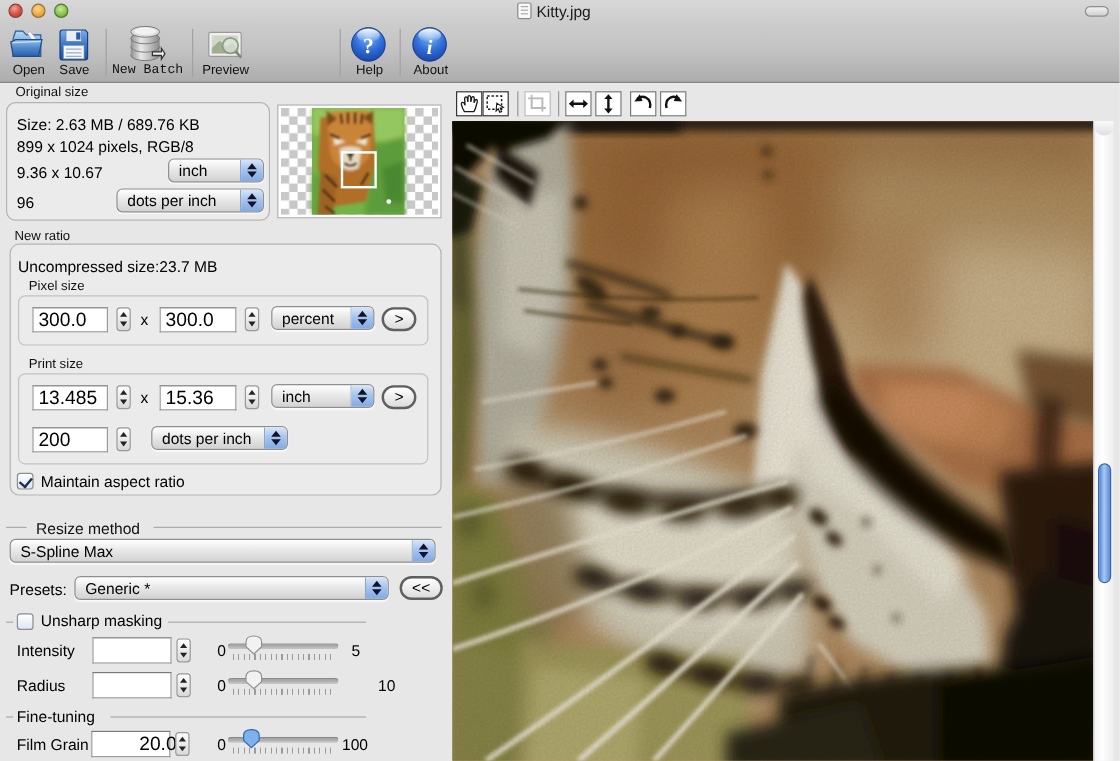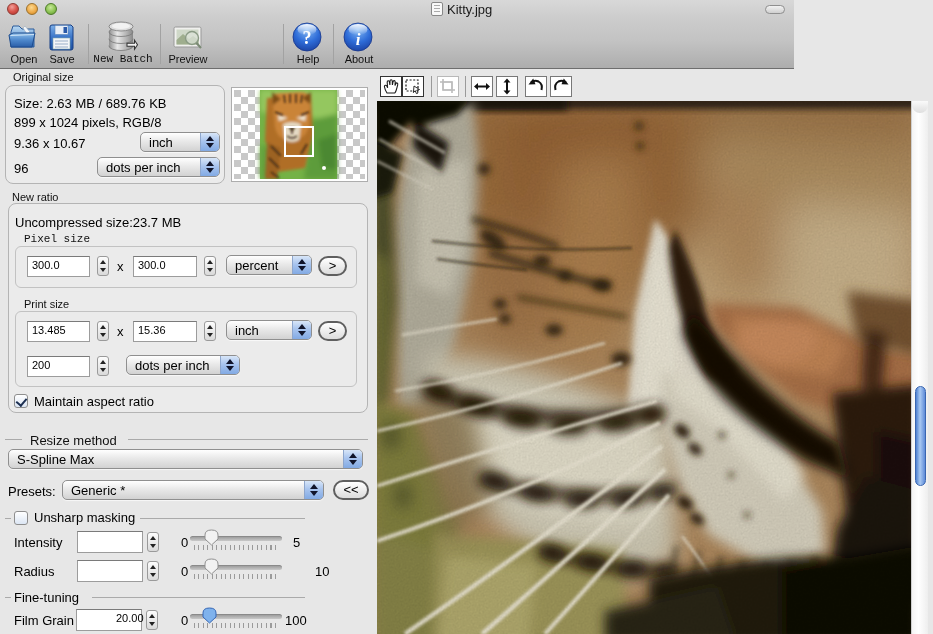--- a/index.html
+++ b/index.html
@@ -1,20 +1,20 @@
 <!DOCTYPE html>
 <html><head>
 <meta charset="utf-8">
 <style>
 * { margin:0; padding:0; box-sizing:border-box; }
 html,body { width:933px; height:634px; overflow:hidden; font-family:"Liberation Sans", sans-serif; }
 #win { position:absolute; left:0; top:0; width:933px; height:634px; background:#e7e7e7; }
 
 
-#chrome { position:absolute; left:0; top:0; width:794px; height:69px;
+#chrome { position:absolute; left:0; top:0; width:933px; height:69px;
   background:linear-gradient(#d8d8d8 0%, #cccccc 28%, #c3c3c3 60%, #adadad 100%);
   border-bottom:1px solid #6e6e6e; }
 .tl { position:absolute; top:3px; width:12px; height:12px; border-radius:50%; }
 #tl-r { left:7px;  background:radial-gradient(circle at 40% 30%, #f2a09a 0%, #d8554c 50%, #ae2f28 100%); border:1px solid #8f3a33;}
 #tl-o { left:26px; background:radial-gradient(circle at 45% 35%, #fbd88e 0%, #eeab4a 55%, #c9821f 100%); border:1px solid #9a702c;}
 #tl-g { left:45px; background:radial-gradient(circle at 45% 35%, #c8e89a 0%, #8cc353 55%, #5d9431 100%); border:1px solid #4c7a28;}
 #title { position:absolute; left:447px; top:2px; font-size:13px; color:#1a1a1a; }
 #ticon { position:absolute; left:431px; top:2px; width:12px; height:14px; background:#f8f8f8; border:1px solid #888; border-radius:2px;}
 #ticon:before { content:""; position:absolute; left:2px; top:2px; width:6px; height:1px; background:#aaa; box-shadow:0 3px 0 #aaa, 0 6px 0 #aaa;}
 #pill { position:absolute; right:9px; top:5px; width:20px; height:9px; border-radius:5px; border:1px solid #8f8f8f; background:linear-gradient(#f2f2f2,#cfcfcf);}
@@ -25,21 +25,21 @@
 
 
 #panel { position:absolute; left:0; top:70px; width:377px; height:564px; background:#e7e7e7; }
 .seclabel { position:absolute; font-size:11px; color:#111;text-align:center; }
 .hline { position:absolute; height:1px; background:#aaaaaa; }
 .gbox { position:absolute; border:1px solid #b4b4b4; border-radius:8px; background:#ebebeb; }
 .ibox { position:absolute; border:1px solid #c2c2c2; border-radius:6px; }
 .t13 { position:absolute; font-size:13px; color:#000; }
 .t11 { position:absolute; font-size:11px; color:#111; }
 
-.field { position:absolute; background:#fff; border:1px solid #9c9c9c; border-top-color:#7a7a7a; font-size:11px; color:#000; padding:2px 0 0 4px; }
+.field { position:absolute; background:#fff; border:1px solid #9c9c9c; border-top-color:#7a7a7a; font-size:16px; color:#000; padding:2px 0 0 4px; }
 .stepper { position:absolute; width:12px; height:20px; background:linear-gradient(#fdfdfd,#d9d9d9); border:1px solid #9a9a9a; border-radius:3px; }
 .stepper:before { content:""; position:absolute; left:2px; top:3px; width:0; height:0; border:3px solid transparent; border-bottom:4.5px solid #222; border-top:none; }
 .stepper:after  { content:""; position:absolute; left:2px; bottom:3px; width:0; height:0; border:3px solid transparent; border-top:4.5px solid #222; border-bottom:none; }
 
 .popup { position:absolute; height:20px; border-radius:5px; border:1px solid #8f8f8f; background:linear-gradient(#ffffff,#e9e9e9 45%,#d2d2d2); box-shadow:0 1px 1px rgba(255,255,255,.7); font-size:13px; color:#000; }
 .popup .cap { position:absolute; right:0px; top:0px; bottom:0px; width:19px; border-radius:0 4px 4px 0;
   background:linear-gradient(#d8e6f8 0%, #a8c4ee 45%, #82aae4 100%); border-left:1px solid #8ea6cc;}
 .popup .cap:before { content:""; position:absolute; left:5px; top:3px; width:0; height:0; border:4px solid transparent; border-bottom:5px solid #10142a; border-top:none;}
 .popup .cap:after  { content:""; position:absolute; left:5px; bottom:3px; width:0; height:0; border:4px solid transparent; border-top:5px solid #10142a; border-bottom:none;}
 .popup .lbl { position:absolute; left:8px; top:2px; }
@@ -234,21 +234,21 @@
           </g>
           <circle cx="90" cy="78" r="2" fill="#fff"></circle>
         </g>
         <rect x="51" y="37" width="28" height="29" fill="none" stroke="#ffffff" stroke-width="2"></rect>
       </svg>
     </div>
 
     <div class="seclabel" style="left:12px; top:121px;">New ratio</div>
     <div class="gbox" style="left:8px; top:133px; width:360px; height:210px;"></div>
     <div class="t13" style="left:15px; top:145px;">Uncompressed size:23.7 MB</div>
-    <div class="t11" style="left:24px; top:163px;font-family:Liberation Mono, monospace;">Pixel size</div>
+    <div class="t11" style="left:24px; top:163px;">Pixel size</div>
     <div class="ibox" style="left:15px; top:176px; width:342px; height:42px;"></div>
     <div class="field" style="left:27px; top:186px; width:63px; height:21px;">300.0</div>
     <div class="stepper" style="left:97px; top:186px;"></div>
     <div class="t13" style="left:117px; top:189px;">x</div>
     <div class="field" style="left:133px; top:186px; width:64px; height:21px;">300.0</div>
     <div class="stepper" style="left:204px; top:186px;"></div>
     <div class="popup" style="left:226px; top:185px; width:86px;">
         <span class="lbl">percent</span>
         <span class="cap"></span>
       </div>

